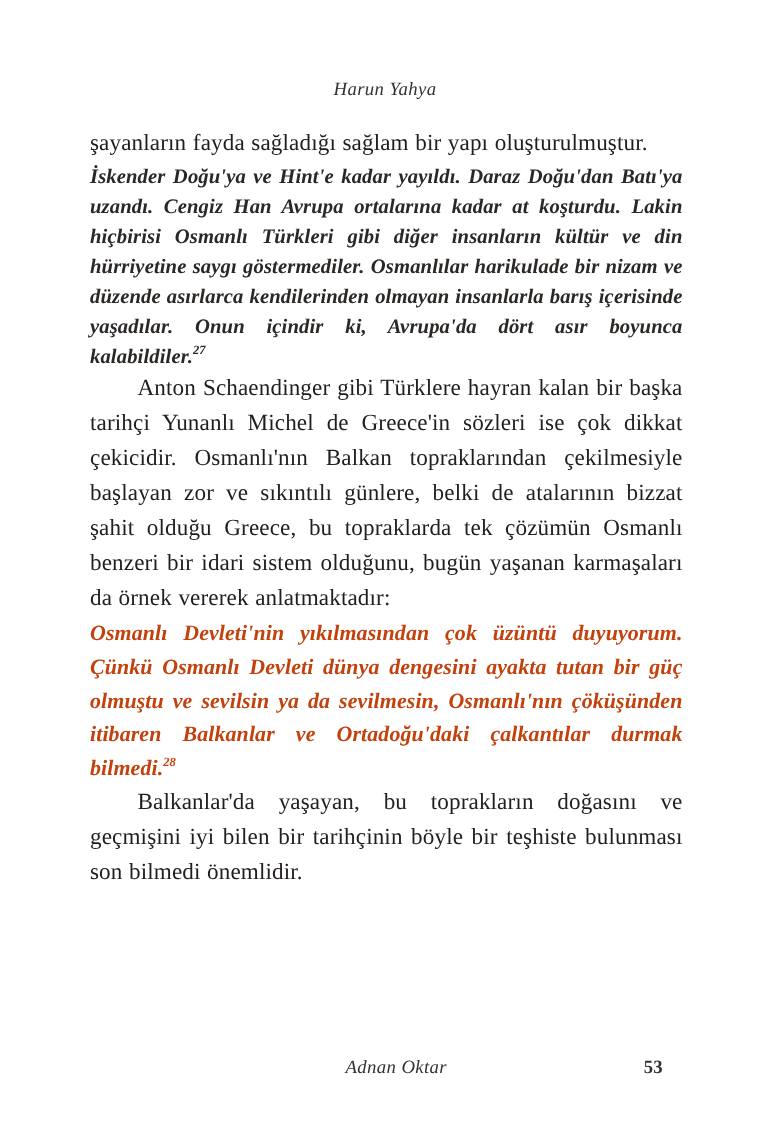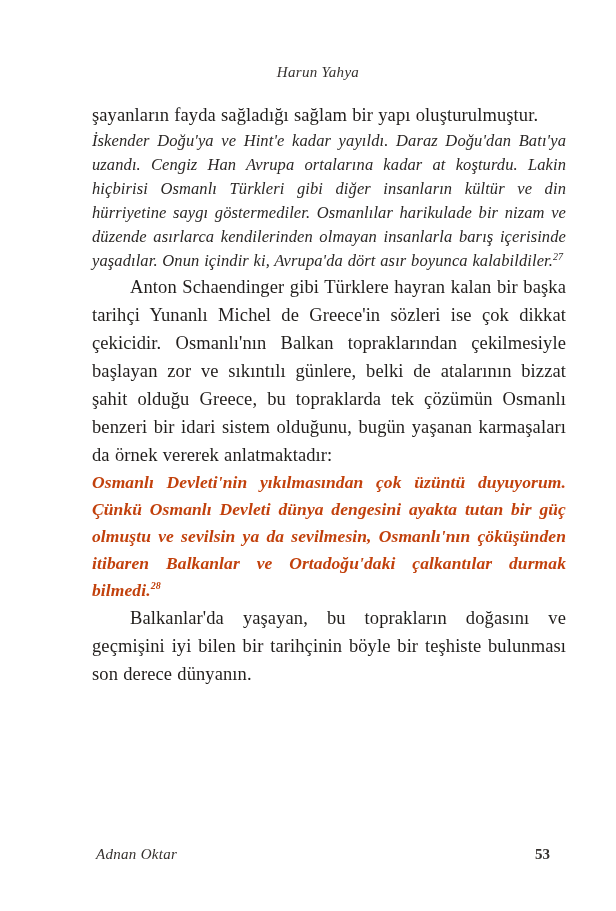--- a/index.html
+++ b/index.html
@@ -7,21 +7,20 @@
     width: 616px;
     height: 911px;
     background: #ffffff;
     position: relative;
     overflow: hidden;
     font-family: "Liberation Serif", "DejaVu Serif", serif;
   }
   .page {
     position: absolute;
     inset: 0;
-    margin-left: 20px;
   }
   .running-header {
     position: absolute;
     top: 64px;
     left: 0;
     right: 0;
     text-align: center;
     font-style: italic;
     font-size: 15px;
     letter-spacing: 0.3px;
@@ -41,20 +40,21 @@
   }
   .text-block p { margin: 0; }
   p.indent { text-indent: 38px; }
   .quote {
     margin: 8px 0 8px 76px;
     font-style: italic;
     font-size: 16.5px;
     line-height: 24px;
     text-align: justify;
     color: #2a2725;
+    font-weight: bold;
   }
   .quote-red {
     margin: 9px 0 10px 76px;
     font-style: italic;
     font-weight: bold;
     font-size: 17.5px;
     line-height: 27px;
     text-align: justify;
     color: #c2410c;
     word-spacing: 1px;
@@ -69,22 +69,23 @@
     position: absolute;
     top: 846px;
     left: 72px;
     width: 474px;
     height: 22px;
     font-size: 15px;
     color: #35312e;
   }
   .footer-author {
     position: absolute;
-    left: 4px;
+    left: 16px;
     right: 0;
+    text-align: center;
     font-style: italic;
     letter-spacing: 0.3px;
     font-family: Liberation Serif, serif;
   }
   .footer-pagenum {
     position: absolute;
     right: 16px;
     top: 0;
     font-style: normal;
     font-weight: bold;
@@ -101,21 +102,21 @@
 
     <p>şayanların fayda sağladığı sağlam bir yapı oluşturulmuştur.</p>
 
 
     <p class="quote"><span>İskender Doğu'ya ve Hint'e kadar yayıldı. Daraz Doğu'dan Batı'ya uzandı. Cengiz Han Avrupa ortalarına kadar at koşturdu. Lakin hiçbirisi Osmanlı Türkleri gibi diğer insanların kültür ve din hürriyetine saygı göstermediler. Osmanlılar harikulade bir nizam ve düzende asırlarca kendilerinden olmayan insanlarla barış içerisinde yaşadılar. Onun içindir ki, Avrupa'da dört asır boyunca kalabildiler.</span><sup class="footnote">27</sup></p>
 
     <p class="indent">Anton Schaendinger gibi Türklere hayran kalan bir başka tarihçi Yunanlı Michel de Greece'in sözleri ise çok dikkat çekicidir. Osmanlı'nın Balkan topraklarından çekilmesiyle başlayan zor ve sıkıntılı günlere, belki de atalarının bizzat şahit olduğu Greece, bu topraklarda tek çözümün Osmanlı benzeri bir idari sistem olduğunu, bugün yaşanan karmaşaları da örnek vererek anlatmaktadır:</p>
 
     <p class="quote-red"><span>Osmanlı Devleti'nin yıkılmasından çok üzüntü duyuyorum. Çünkü Osmanlı Devleti dünya dengesini ayakta tutan bir güç olmuştu ve sevilsin ya da sevilmesin, Osmanlı'nın çöküşünden itibaren Balkanlar ve Ortadoğu'daki çalkantılar durmak bilmedi.</span><sup class="footnote">28</sup></p>
 
-    <p class="indent">Balkanlar'da yaşayan, bu toprakların doğasını ve geçmişini iyi bilen bir tarihçinin böyle bir teşhiste bulunması son derece dünyanın.</p>
+    <p class="indent">Balkanlar'da yaşayan, bu toprakların doğasını ve geçmişini iyi bilen bir tarihçinin böyle bir teşhiste bulunması son bilmedi önemlidir.</p>
 
   </div>
 
   <div class="page-footer">
     <span class="footer-author">Adnan Oktar</span>
     <span class="footer-pagenum">53</span>
   </div>
 
 </div>
 

